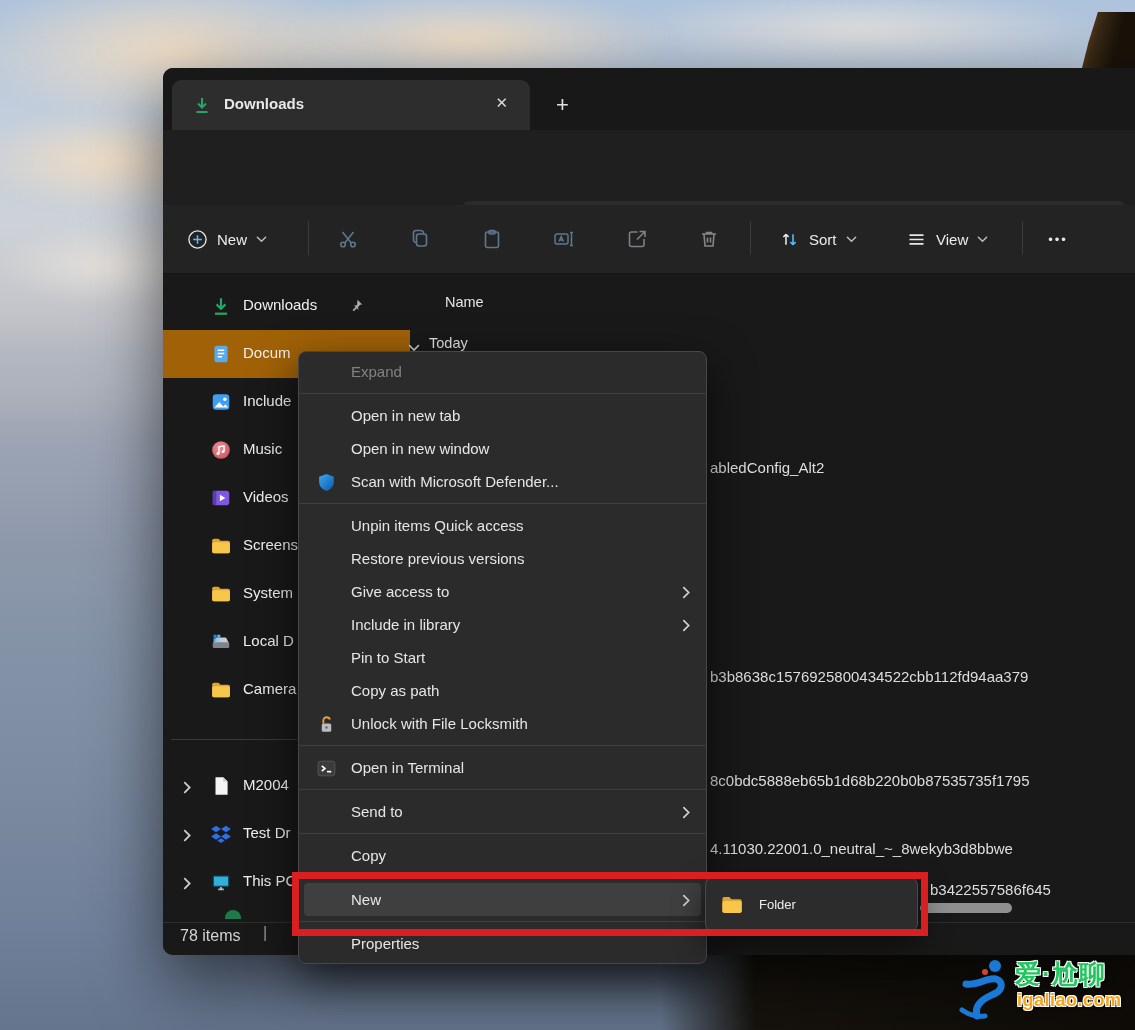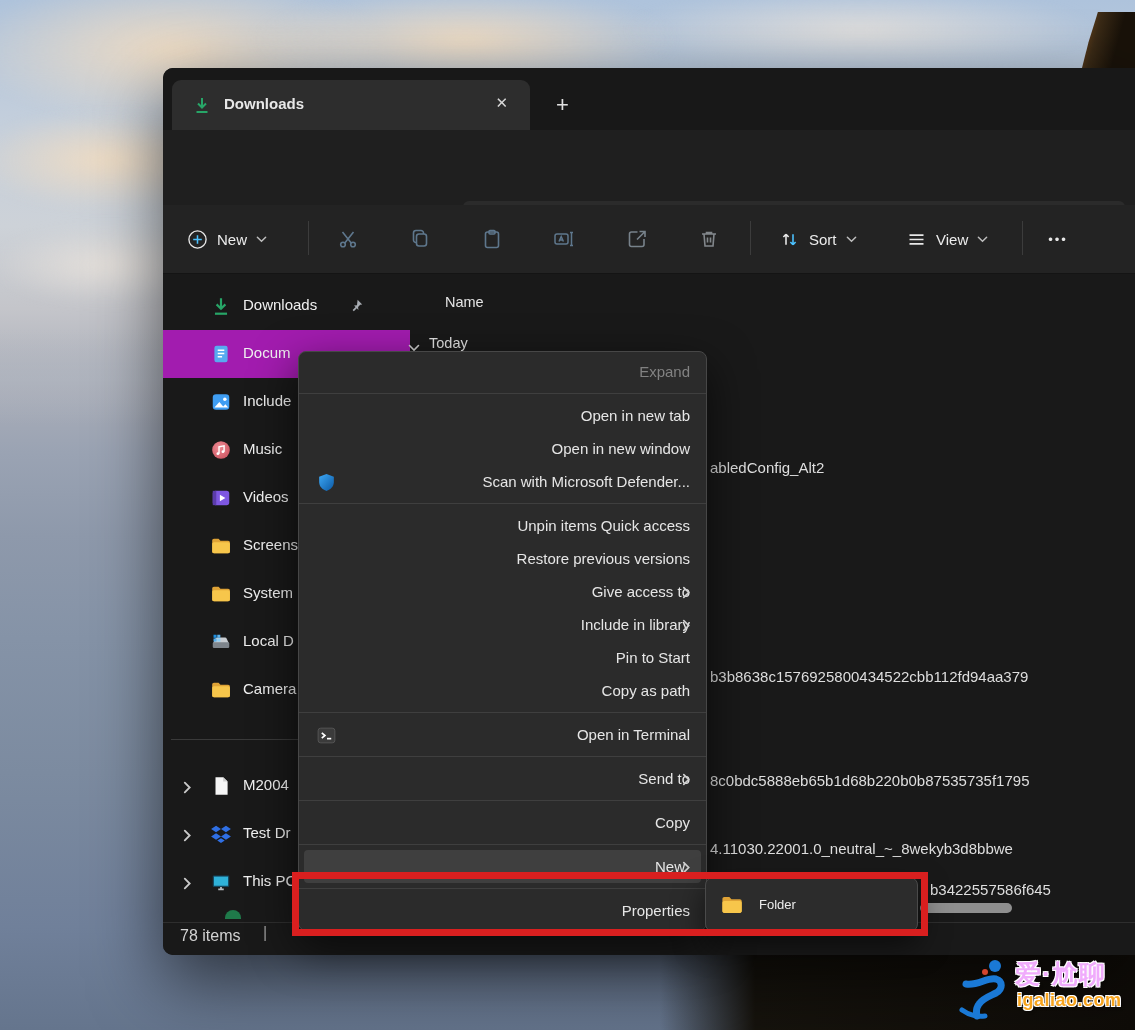--- a/index.html
+++ b/index.html
@@ -28,30 +28,30 @@
   .chevsvg{color:#cfcfcf;display:inline-flex;}
   
   .tooldiv{width:1px;height:34px;background:#3c3c3c;top:153px;}
   .toolbtn{width:40px;height:40px;top:151px;display:flex;align-items:center;justify-content:center;opacity:.8;}
   .toolgroup{top:151px;height:40px;display:flex;align-items:center;gap:9px;padding:0 8px;font-size:15px;color:#ececec;}
   
   .srow{left:0;width:247px;height:48px;}
   .srow .rchev{position:absolute;left:20px;top:18px;color:#c9c9c9;}
   .srow .ricon{position:absolute;left:46px;top:12px;width:24px;height:24px;display:flex;align-items:center;justify-content:center;}
   .srow .rlabel{position:absolute;left:80px;top:14px;font-size:15px;color:#f0f0f0;white-space:nowrap;}
-  .srow.sel{background:#a21caf;}
+  .srow.sel{background:#a16207;}
   #side-sep{left:8px;top:465px;width:231px;height:1px;background:#3a3a3a;}
   #status-line{left:0;top:648px;width:972px;height:1px;background:#2e2e2e;}
   
   .fname{font-size:15px;color:#dedede;white-space:nowrap;}
   
   #ctxmenu{left:298px;top:351px;width:409px;background:#2b2b2b;border:1px solid #474747;
     border-radius:8px;padding:3px 0;box-sizing:border-box;z-index:6;
     box-shadow:0 16px 45px rgba(0,0,0,.65);}
-  .mi{position:relative;height:33px;display:flex;align-items:center;padding:0 16px 0 52px;font-size:15px;color:#e6e6e6;justify-content:flex-end;}
+  .mi{position:relative;height:33px;display:flex;align-items:center;padding:0 16px 0 52px;font-size:15px;color:#e6e6e6;}
   .mi.disabled{color:#828282;}
   .mi .ico{position:absolute;left:14px;top:4px;width:26px;height:26px;display:flex;align-items:center;justify-content:center;}
   .mi .mchev{position:absolute;right:15px;top:10px;color:#cfcfcf;}
   .mi.hl{background:#3f3f3f;border-radius:4px;margin:0 5px;padding-left:47px;}
   .mi.hl .mchev{right:10px;}
   .msep{height:11px;display:flex;align-items:center;}
   .msep::after{content:"";display:block;width:100%;height:1px;background:#3f3f3f;}
   
   #submenu{left:705px;top:877px;width:213px;height:55px;background:#2c2c2c;border:1px solid #4a4a4a;
     border-radius:8px;box-sizing:border-box;z-index:7;box-shadow:0 12px 30px rgba(0,0,0,.6);}
@@ -445,20 +445,30 @@
             <path d="M1.5 1.5L6 6l-4.5 4.5" fill="none" stroke="currentColor" stroke-width="1.6" stroke-linecap="round"></path>
           </svg>
       </span>
     </div>
     <div class="mi">
       <span>Pin to Start</span>
     </div>
     <div class="mi">
       <span>Copy as path</span>
     </div>
+    <div class="mi">
+      <span class="ico">
+        <svg width="21" height="21" viewBox="0 0 20 20">
+            <path d="M7 9V6.3c0-1.9 1.3-3.2 3.2-3.2 1.6 0 2.6.8 3 2.1" fill="none" stroke="#e8a33d" stroke-width="1.8"></path>
+            <rect x="5.5" y="9" width="9" height="8" rx="1.5" fill="#b9bcc0"></rect>
+            <circle cx="10" cy="12.8" r="1.2" fill="#6a6d70"></circle>
+          </svg>
+      </span>
+      <span>Unlock with File Locksmith</span>
+    </div>
     <div class="msep"></div>
     <div class="mi">
       <span class="ico">
         <svg width="21" height="21" viewBox="0 0 20 20">
             <rect x="2" y="3" width="16" height="14" rx="2.5" fill="#3b3b3b" stroke="#5a5a5a" stroke-width=".8"></rect>
             <path d="M5.5 7.5l3 2.5-3 2.5" stroke="#fff" stroke-width="1.6" fill="none"></path>
             <path d="M10.5 13h4" stroke="#fff" stroke-width="1.6"></path>
           </svg>
       </span>
       <span>Open in Terminal</span>
@@ -507,17 +517,17 @@
 
   <div id="watermark" class="abs">
     <span class="abs" style="left:0;top:4px;">
       <svg width="56" height="66" viewBox="0 0 56 66">
         <circle cx="37" cy="9" r="6" fill="#1a79d6"></circle>
         <circle cx="27" cy="15" r="3" fill="#d2452f"></circle>
         <path d="M8 27c12 2 21-7 30-5 7 2 7 10 0 14-6 3-13 5-17 11-3 4-3 8-2 12" fill="none" stroke="#1a79d6" stroke-width="7" stroke-linecap="round"></path>
         <path d="M4 53c7 5 15 7 23 6" fill="none" stroke="#1a79d6" stroke-width="5" stroke-linecap="round"></path>
       </svg>
     </span>
-    <span id="wm-title" class="wm-outline" style="color:#f0abfc;">爱·尬聊</span>
+    <span id="wm-title" class="wm-outline" style="color:#22c55e;">爱·尬聊</span>
     <span id="wm-site" class="wm-outline" style="color:#f7a41d;">igaliao.com</span>
   </div>
 
 </div>
 
 </body></html>

